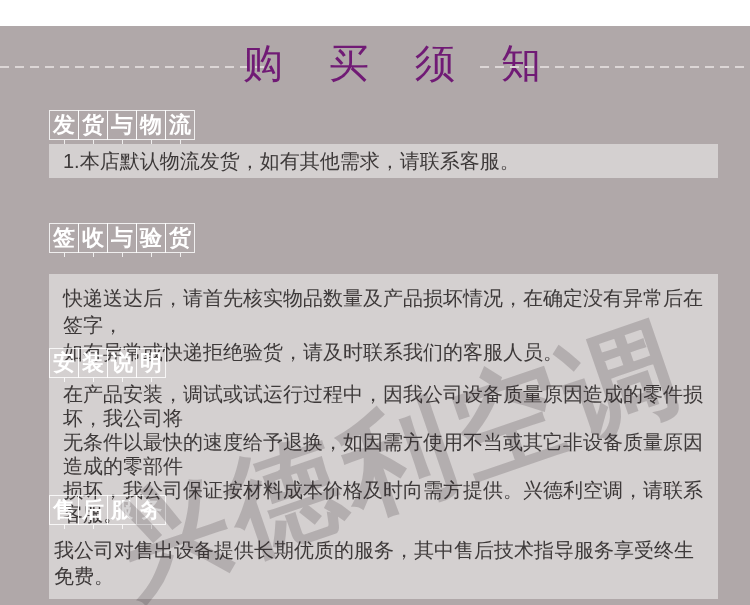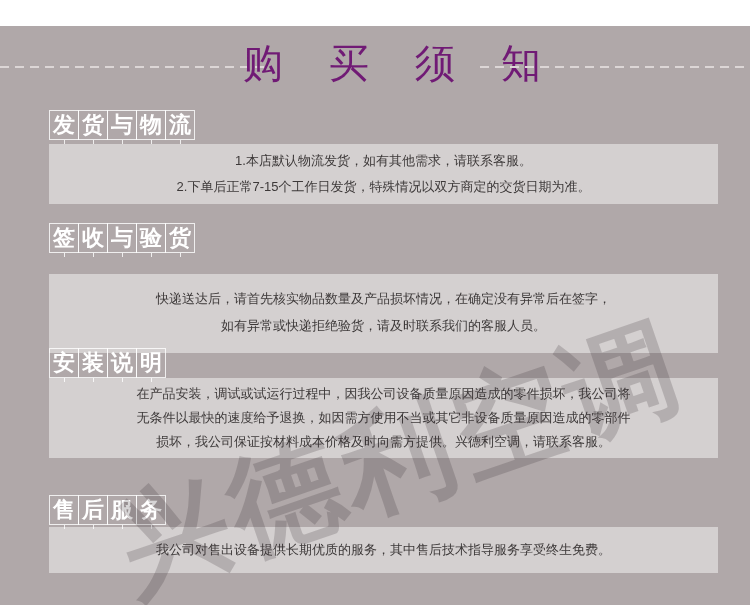--- a/index.html
+++ b/index.html
@@ -35,21 +35,21 @@
     color:#ffffff;text-align:center;
     font-family:"Liberation Serif", serif;font-weight:bold;
     font-size:22px;line-height:28px;position:relative;
   }
   .char-cell:first-child{margin-left:0;}
   .char-cell::after{
     content:"";position:absolute;left:50%;bottom:-5px;width:1px;height:4px;
     background:rgba(255,255,255,.8);
   }
 
-  .box{background:#d4d0d0;color:#3d3939;font-size:13px;text-align:center;}
+  .box{background:#d4d0d0;color:#3d3939;font-size:20px;}
   .box p{margin:0;}
   .sec1 .box{margin-top:4px;padding:4px 14px;}
   .sec1 .box p{line-height:26px;}
   .sec2 .box{margin-top:21px;padding:11px 14px 14px;}
   .sec2 .box p{line-height:27px;}
   .sec3 .box{margin-top:0;padding:4px 14px;}
   .sec3 .box p{line-height:24px;}
   .sec4 .box{margin-top:2px;padding:10px 5px;}
   .sec4 .box p{line-height:26px;}
 
@@ -74,21 +74,20 @@
   <section class="sec sec1">
     <div class="label">
       <span class="char-cell">发</span>
       <span class="char-cell">货</span>
       <span class="char-cell">与</span>
       <span class="char-cell">物</span>
       <span class="char-cell">流</span>
     </div>
     <div class="box">
       <p>1.本店默认物流发货，如有其他需求，请联系客服。</p>
-      <p>2.下单后正常7-15个工作日发货，特殊情况以双方商定的交货日期为准。</p>
     </div>
   </section>
 
   <section class="sec sec2">
     <div class="label">
       <span class="char-cell">签</span>
       <span class="char-cell">收</span>
       <span class="char-cell">与</span>
       <span class="char-cell">验</span>
       <span class="char-cell">货</span>

